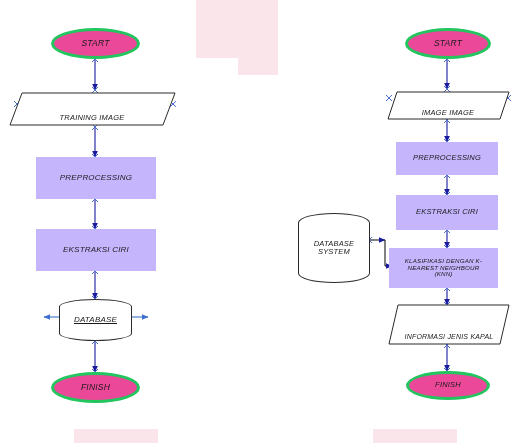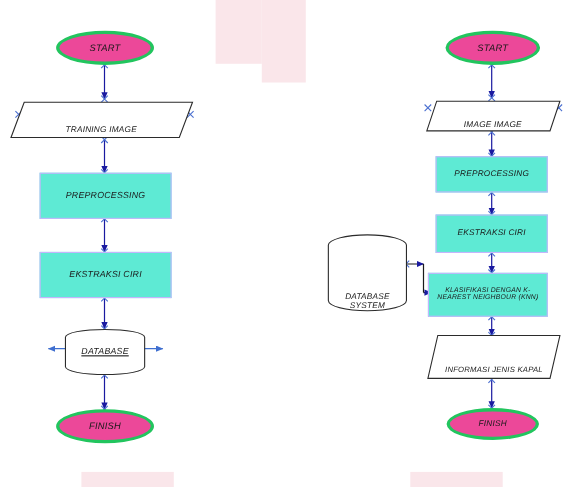--- a/index.html
+++ b/index.html
@@ -35,22 +35,22 @@
     font-style: italic;
     line-height: 1.1;
     letter-spacing: 0.2px;
   }
   .terminator {
     border: 3px solid #22c55e;
     border-radius: 50% / 50%;
     background: #ec4899;
   }
   .process {
-    border: 1px solid #c4b5fd;
-    background: #5eead4;
+    border: 5px solid #c4b5fd;
+    background: #c4b5fd;
     text-align: center;
   }
   .cylinder {
     border: 1px solid #2b2b2b;
     border-radius: 50% / 18%;
     background: #ffffff;
   }
   .nodelabel {
     position: absolute;
     display: flex;
@@ -191,15 +191,15 @@
 </div>
 
 <div class="nodelabel" style="left:399px; top:309px; width:100px; height:32px; font-size:7px;">
   <span>INFORMASI JENIS KAPAL</span>
 </div>
 
 <div class="node terminator" style="left:406px; top:371px; width:84px; height:29px; font-size:7.5px;">
   <span>FINISH</span>
 </div>
 
-<div class="node cylinder" style="left:298px; top:213px; width:72px; height:70px; font-size:7.5px; border-radius:50% / 14%;align-items:flex-end;">
+<div class="node cylinder" style="left:298px; top:213px; width:72px; height:70px; font-size:7.5px; border-radius:50% / 14%;">
   <span>DATABASE SYSTEM</span>
 </div>
 
 </body></html>

